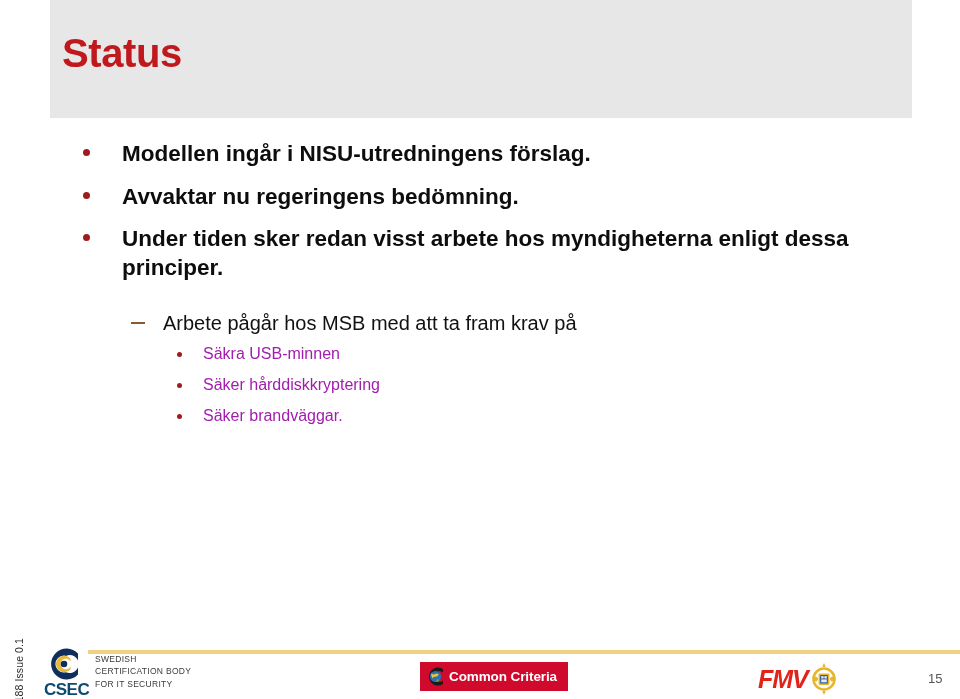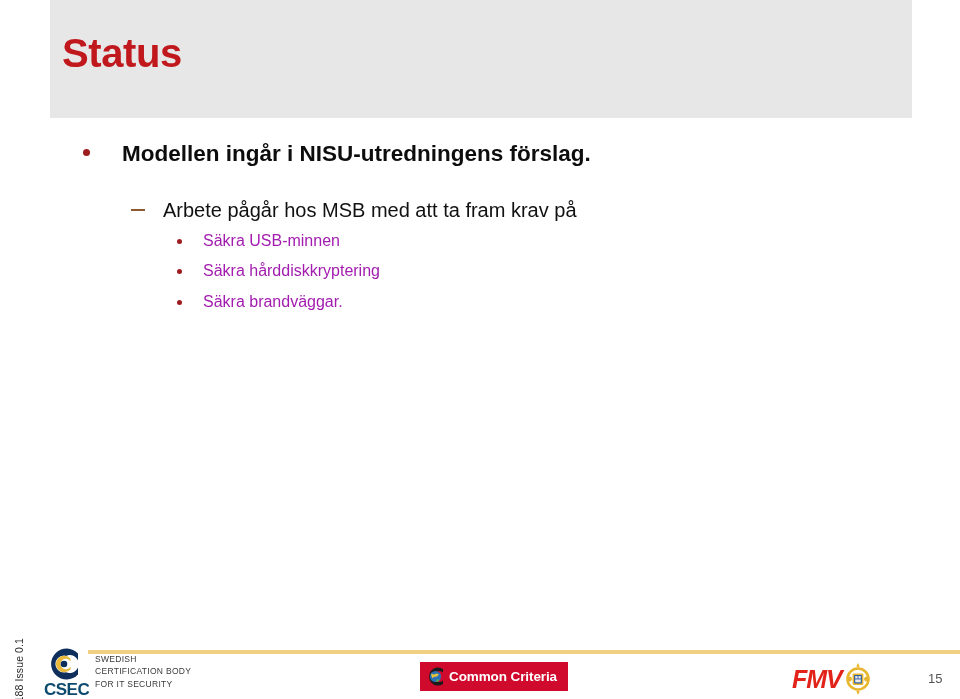--- a/index.html
+++ b/index.html
@@ -198,21 +198,21 @@
     font-size: 13.5px;
     font-weight: bold;
     color: #ffffff;
     margin-left: 2px;
     letter-spacing: -0.1px;
     white-space: nowrap;
   }
 
   .fmv-block {
     position: absolute;
-    left: 792px;
+    left: 758px;
     top: 662px;
     height: 34px;
     display: flex;
     align-items: center;
   }
   .fmv-word {
     font-size: 25px;
     font-weight: bold;
     color: #e2231a;
     letter-spacing: -1px;
@@ -241,41 +241,49 @@
   <div class="title-band"></div>
   <div class="slide-title">Status</div>
 
   <div class="content">
 
     <div class="lvl1">
       <span class="dot"></span>
       <span>Modellen ingår i NISU-utredningens förslag.</span>
     </div>
 
-
+    <div class="lvl1">
+      <span class="dot"></span>
+      <span>Avvaktar nu regeringens bedömning.</span>
+    </div>
+
+    <div class="lvl1">
+      <span class="dot"></span>
+      <span>Under tiden sker redan visst arbete hos myndigheterna enligt dessa principer.</span>
+    </div>
 
     <div class="lvl2">
       <span class="dash"></span>
       <span>Arbete pågår hos MSB med att ta fram krav på</span>
     </div>
 
     <div class="lvl3">
       <span class="dot3"></span>
       <span>Säkra USB-minnen</span>
     </div>
 
     <div class="lvl3">
       <span class="dot3"></span>
-      <span>Säkra hårddiskkryptering</span>
+      <span>Säker hårddiskkryptering</span>
     </div>
 
 
     <div class="lvl3">
       <span class="dot3"></span>
-      <span>Säkra brandväggar.</span>
+      <span>Säker brandväggar.</span>
     </div>
 
   </div>
 
   <div class="side-credit-wrap">
     <div class="side-credit">©Försvarets Materielverk/CSEC 2005 Document ID ED-188  Issue 0.1</div>
   </div>
 
   <div class="gold-rule"></div>
 

